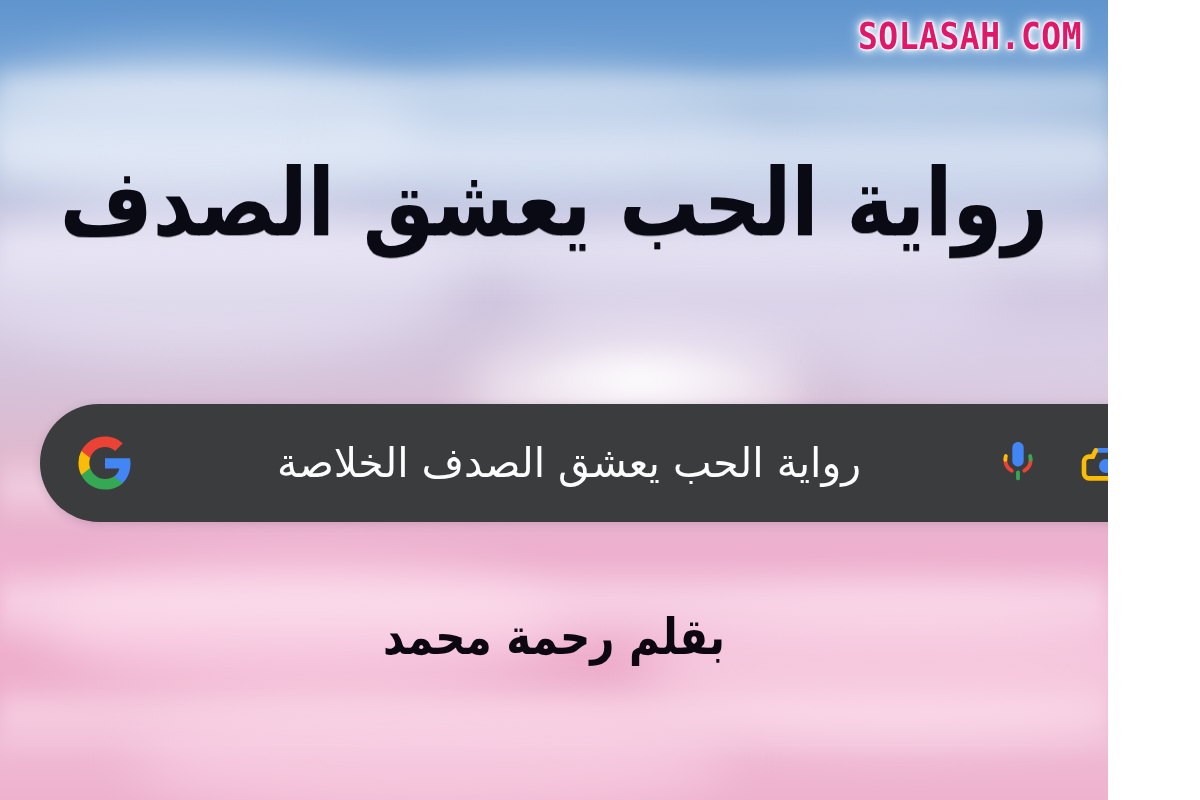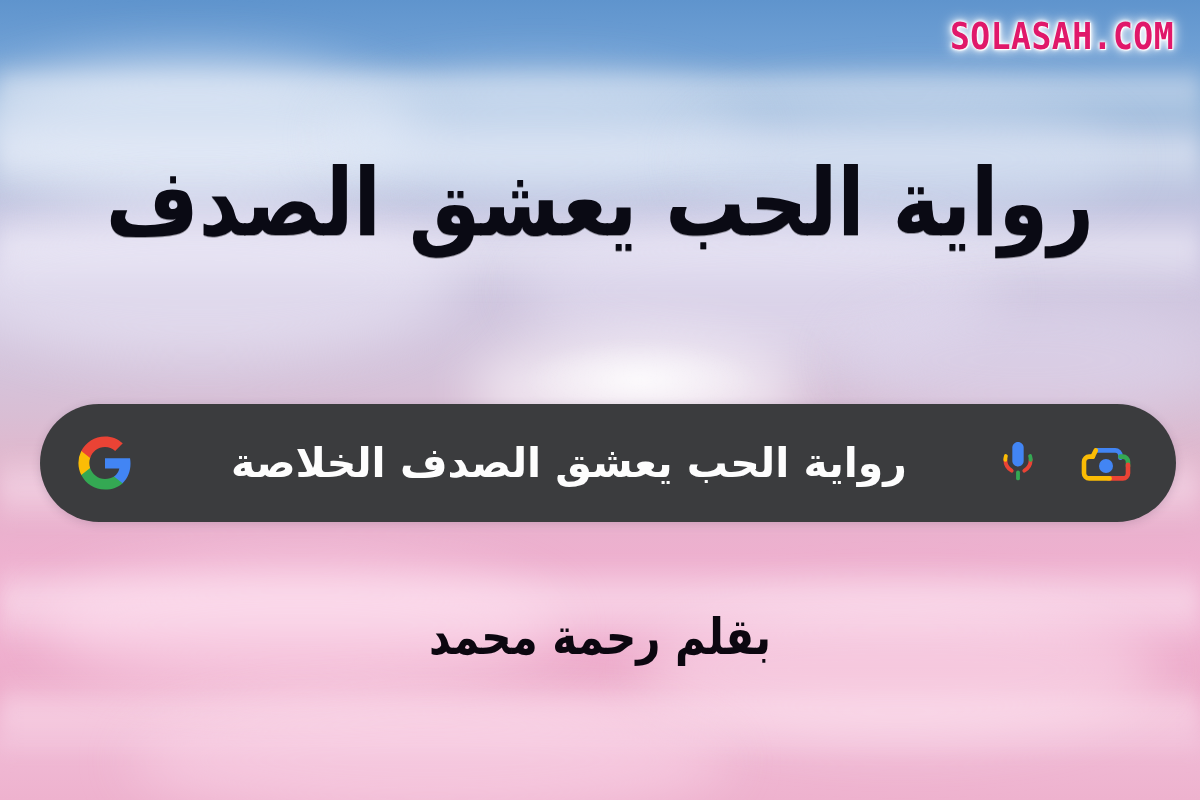--- a/index.html
+++ b/index.html
@@ -6,21 +6,21 @@
   * { margin:0; padding:0; box-sizing:border-box; }
 
   html, body {
     width:1200px; height:800px;
     overflow:hidden;
     font-family:"DejaVu Sans","Liberation Sans",sans-serif;
   }
 
   #stage {
     position:relative;
-    width:1200px; height:800px;
+    width:1108px; height:800px;
     overflow:hidden;
     background:#e9aecb;
   }
 
   
   .bg-base {
     position:absolute; inset:0;
     background:linear-gradient(
       to bottom,
       #5f94cd   0%,
@@ -134,21 +134,21 @@
 
   #g-logo { margin-left:36px; flex:0 0 auto; display:block; }
 
   #query {
     flex:1 1 auto;
     direction:rtl;
     text-align:center;
     color:#fdfdfd;
     font-family:"DejaVu Sans","Liberation Sans",sans-serif;
     font-size:41px;
-    font-weight:700;
+    font-weight:400;
     white-space:nowrap;
     overflow:hidden;
     padding:0 14px 0 26px;
     letter-spacing:0px;
   }
 
   #mic-icon   { flex:0 0 auto; margin-left:4px; display:block; }
   #lens-icon  { flex:0 0 auto; margin:0 44px 0 40px; display:block; }
 
   

